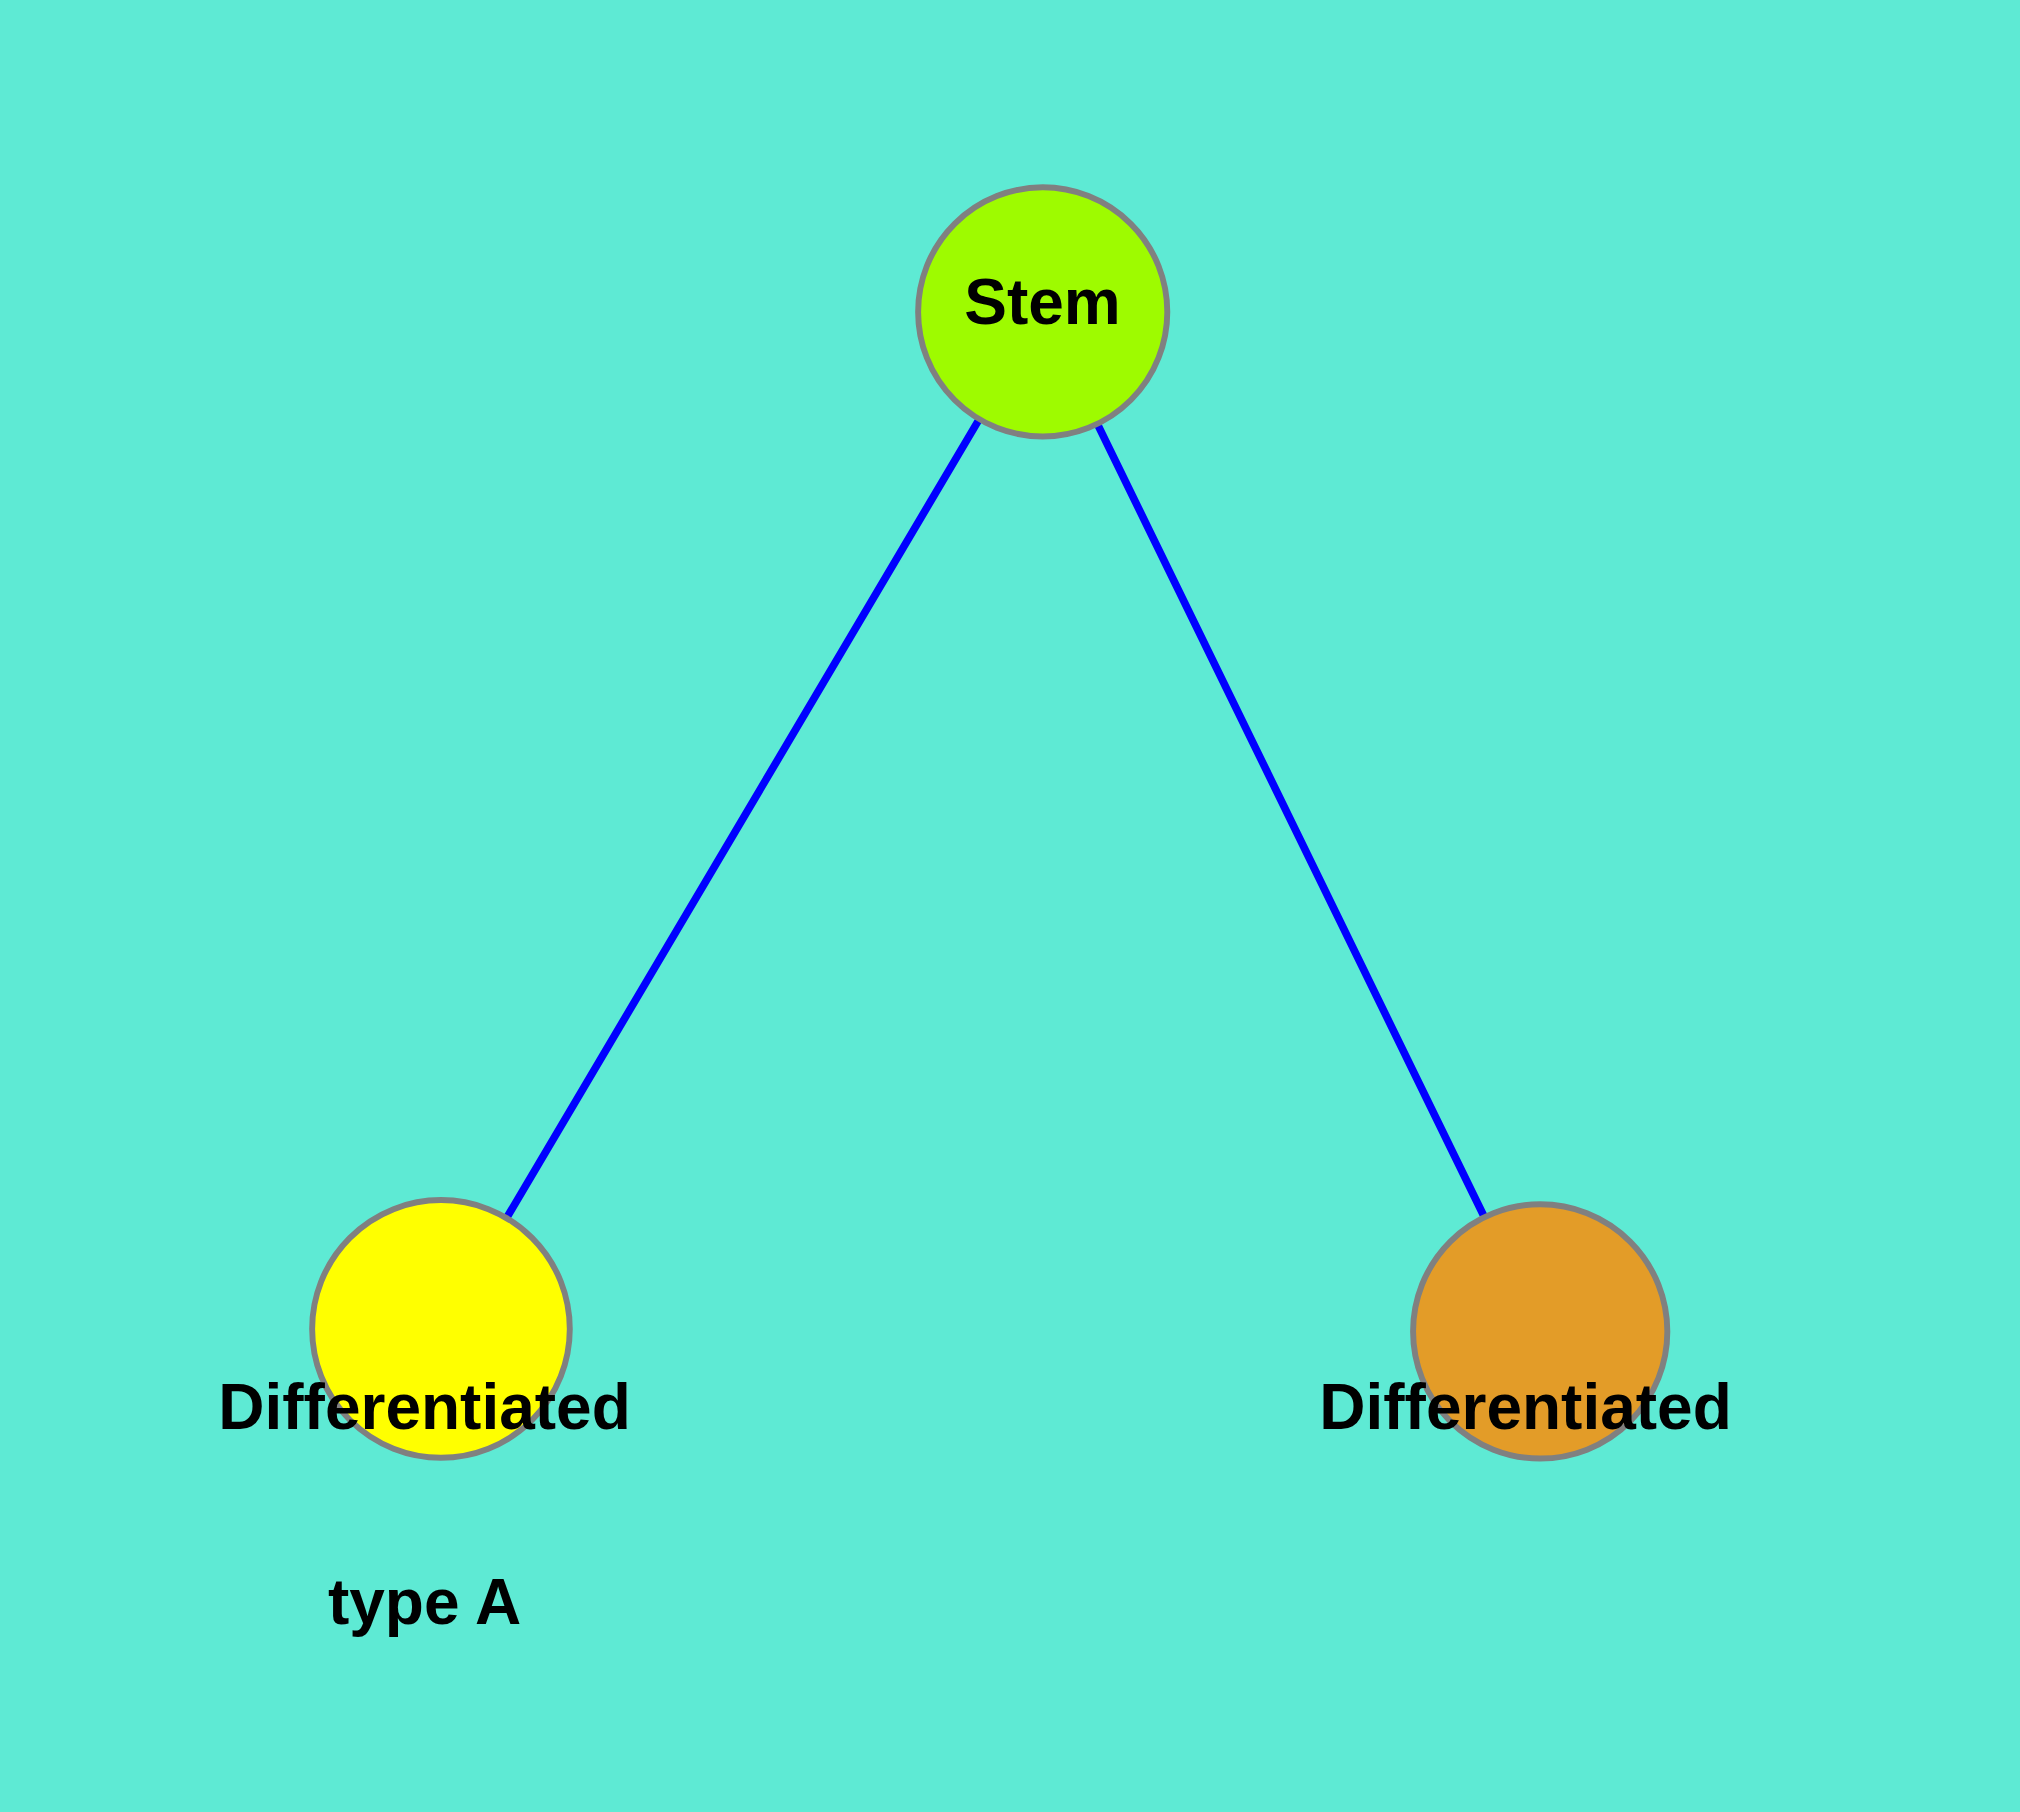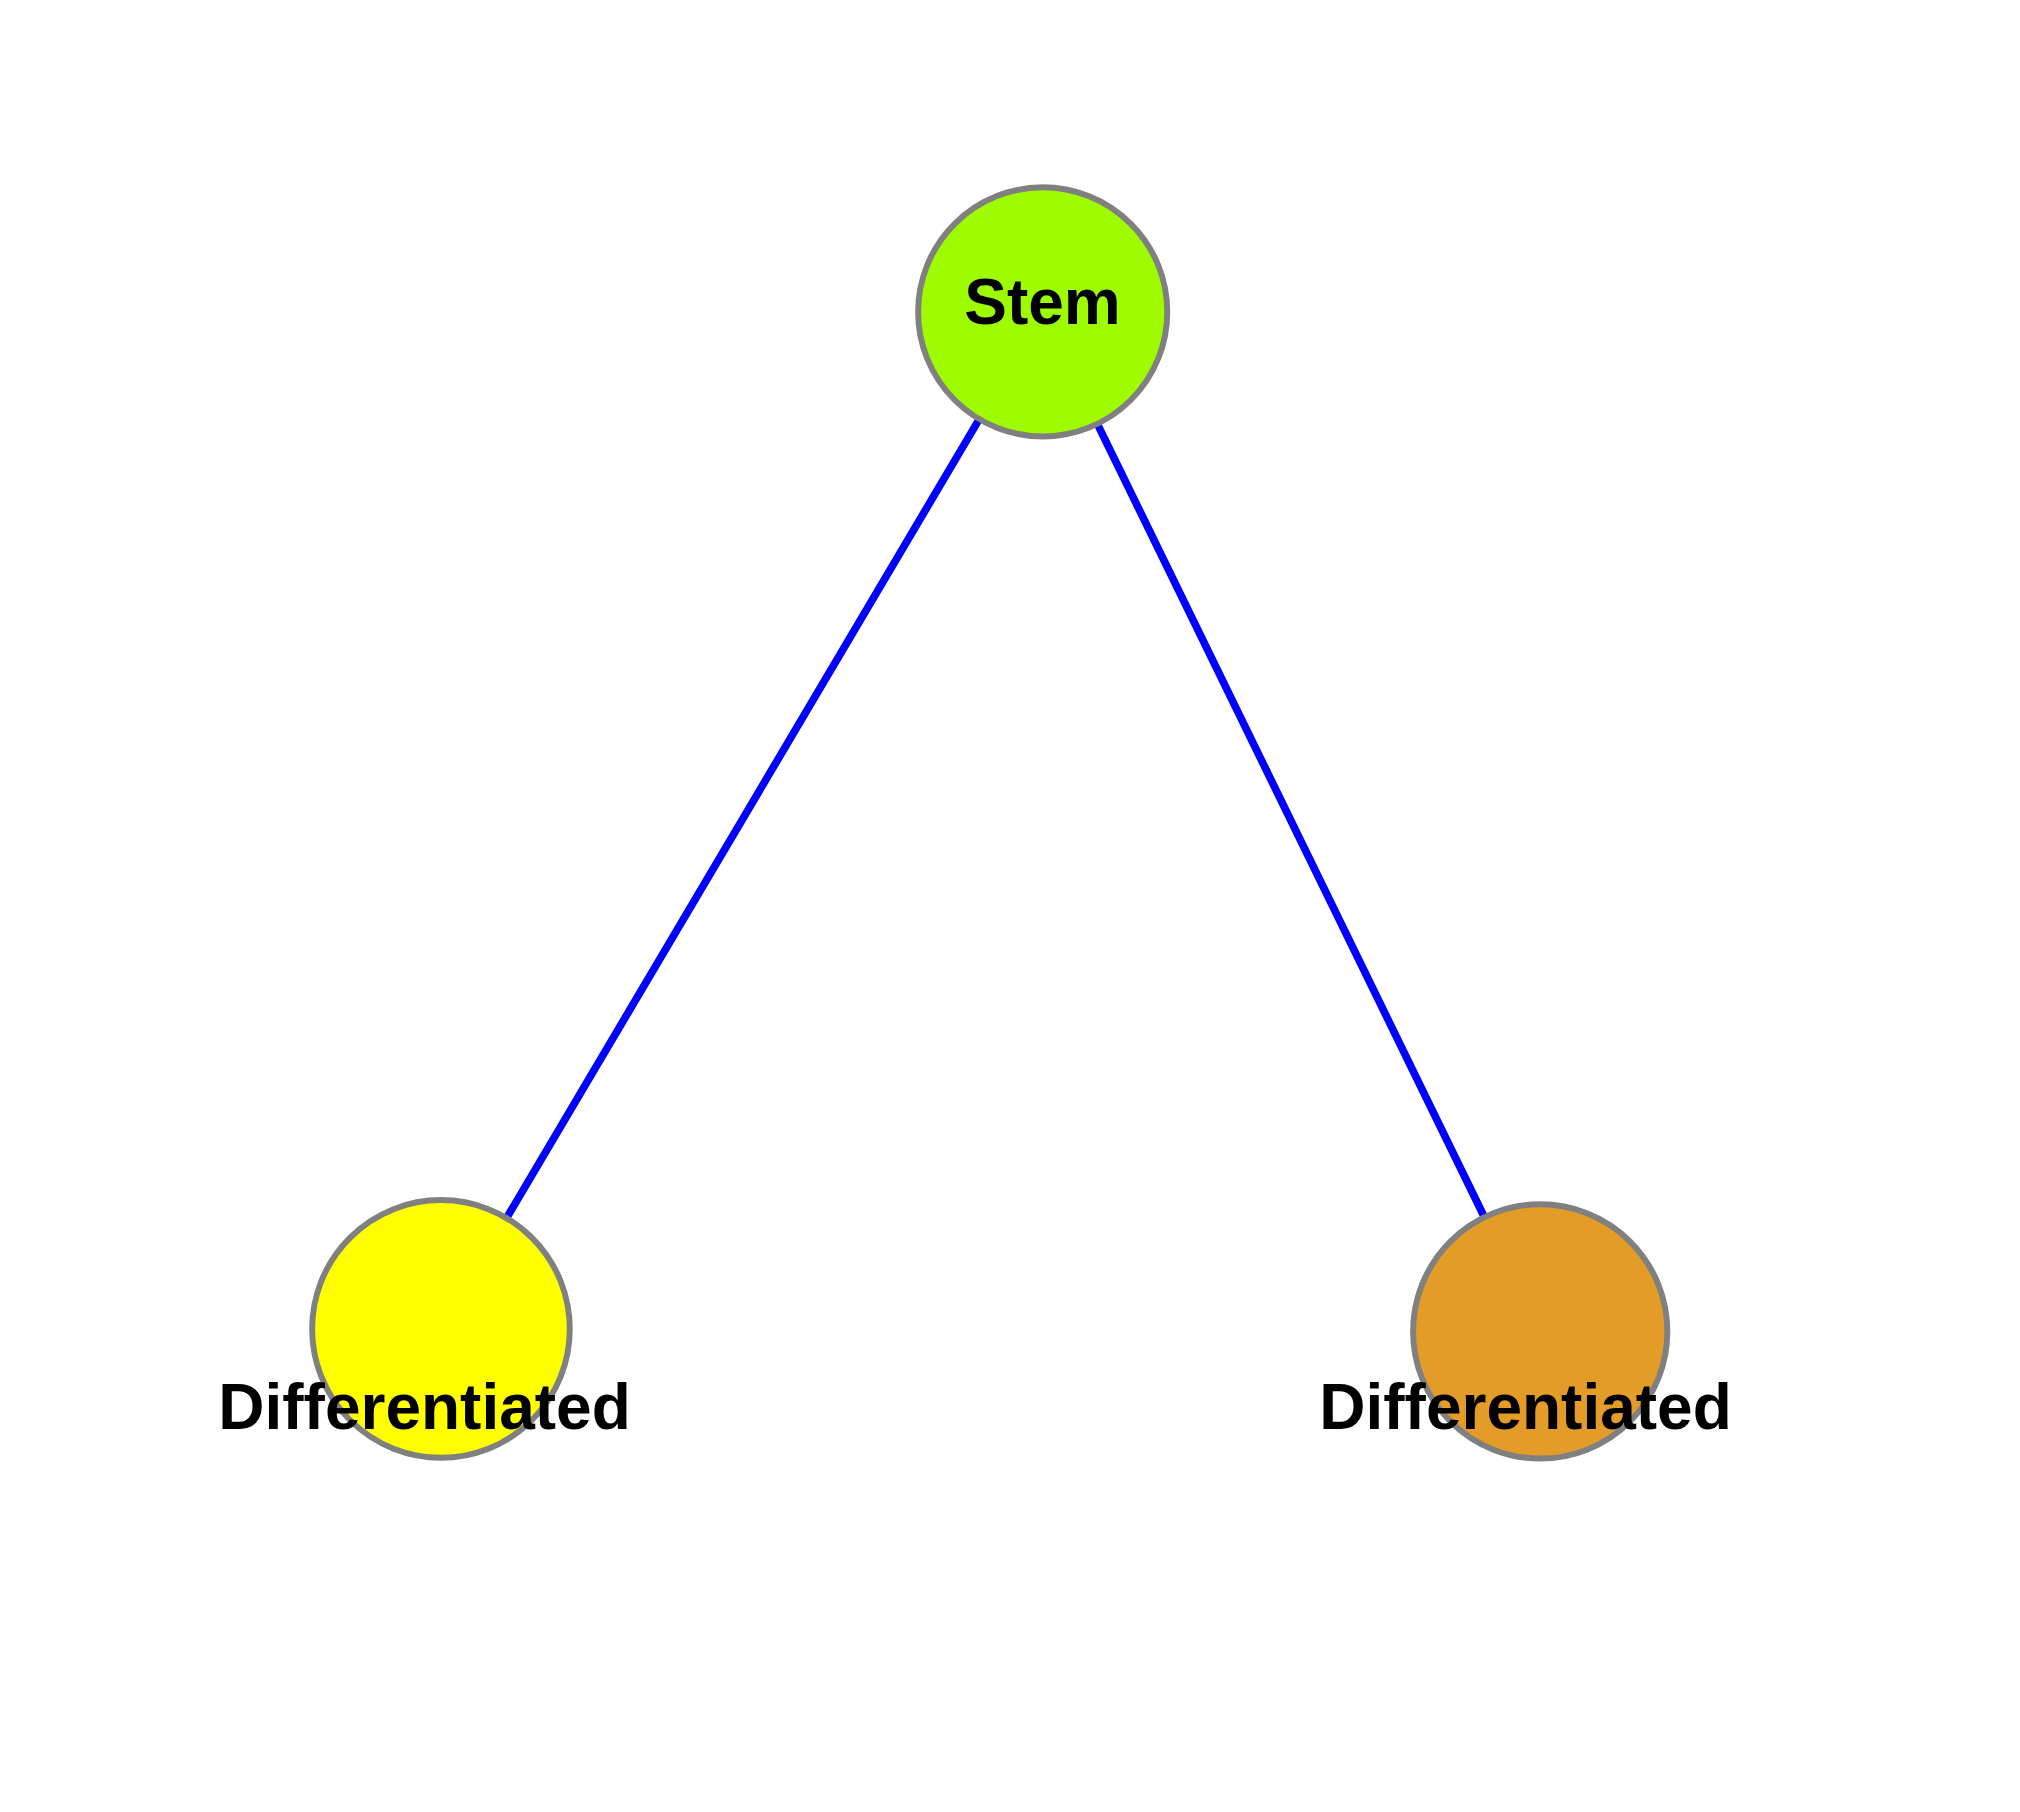--- a/index.html
+++ b/index.html
@@ -49,40 +49,41 @@
   .label-b {
     font-size: 64px;
     left: 1271px;
     top: 1244px;
     width: 509px;
   }
 </style>
 </head>
 <body>
 
-<div id="canvas" style="background: #ffffff;">
+<div id="canvas" style="background: #5eead4;">
 
   <svg id="graph-svg" viewBox="0 0 2384 2138">
 
     <g>
       <line class="edge" x1="1155.1457637859876" y1="494.514202051852" x2="597.4002986702714" y2="1437.1825937967244" stroke="#0000ff" stroke-width="9" stroke-linecap="round"></line>
       <line class="edge" x1="1294.4634190337588" y1="500.11157256833343" x2="1751.2210009859605" y2="1436.1922728894556" stroke="#0000ff" stroke-width="9" stroke-linecap="round"></line>
     </g>
 
     <g>
       <circle cx="1230" cy="368" r="147" fill="#9efb00" stroke="#808080" stroke-width="7"></circle>
       <circle cx="520" cy="1568" r="152" fill="#ffff00" stroke="#808080" stroke-width="7"></circle>
       <circle cx="1817" cy="1571" r="150" fill="#e39c28" stroke="#808080" stroke-width="7"></circle>
     </g>
   </svg>
 
   <div class="node-label label-stem">Stem</div>
 
   <div class="node-label label-a">
     <div>Differentiated</div>
+    <div>type A</div>
   </div>
 
   <div class="node-label label-b">
     <div>Differentiated</div>
   </div>
 
 </div>
 
 
 </body></html>

